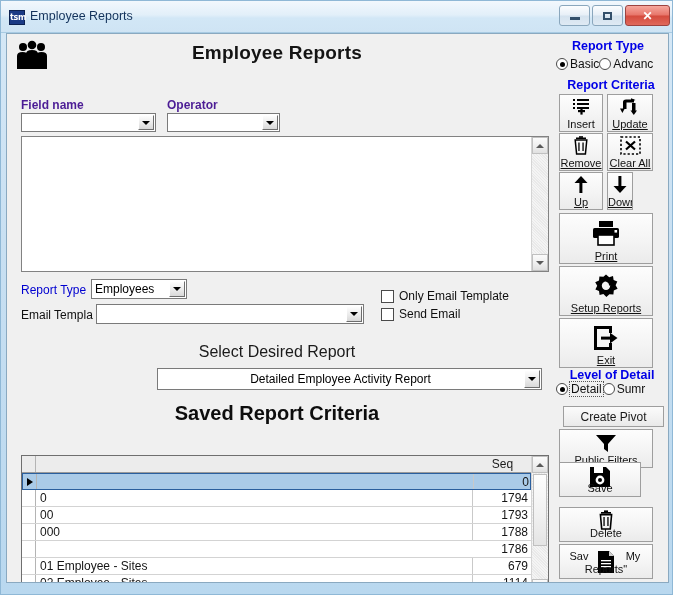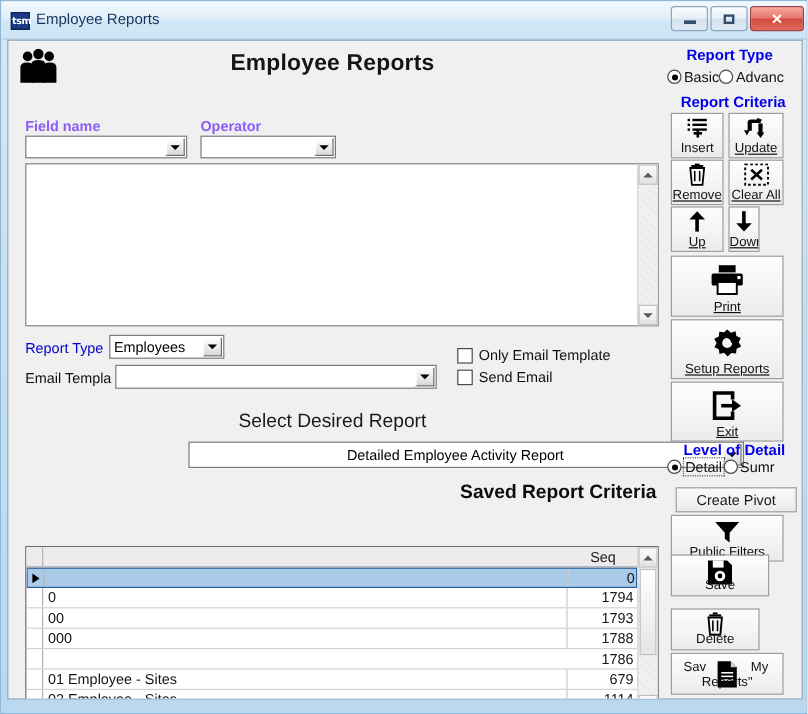--- a/index.html
+++ b/index.html
@@ -125,21 +125,21 @@
     font-size: 19px;
     font-weight: bold;
     color: #141414;
     letter-spacing: 0.2px;
   }
 
   .lbl {
     position: absolute;
     font-size: 12px;
     font-weight: bold;
-    color: #8b5cf6;
+    color: #4c1d95;
     white-space: nowrap;
   }
   .lbl-plain {
     position: absolute;
     font-size: 12px;
     color: #101010;
     white-space: nowrap;
   }
   .lbl-blue {
     position: absolute;
@@ -294,22 +294,22 @@
 
   .hdr-center {
     position: absolute;
     text-align: center;
     font-size: 16px;
     color: #1a1a1a;
     white-space: nowrap;
   }
   .hdr-bold {
     position: absolute;
-    text-align: right;
-    font-size: 16px;
+    text-align: center;
+    font-size: 20px;
     font-weight: bold;
     color: #0d0d0d;
     white-space: nowrap;
   }
 
   
   .grid {
     position: absolute;
     left: 14px; top: 421px;
     width: 528px; height: 160px;
@@ -533,21 +533,21 @@
         </div>
     </div>
 
     <div class="cbx" style="left:374px; top:256px;"></div>
     <div class="lbl-plain" style="left:392px; top:255px;">Only Email Template</div>
 
     <div class="cbx" style="left:374px; top:274px;"></div>
     <div class="lbl-plain" style="left:392px; top:273px;">Send Email</div>
 
     <div class="hdr-center" style="left:0; top:309px; width:540px;">Select Desired Report</div>
-    <div class="combo" style="left:150px; top:334px; width:463px; height:22px;">
+    <div class="combo" style="left:150px; top:334px; width:385px; height:22px;">
       <div class="val center">Detailed Employee Activity Report</div>
       <div class="arrowbox">
           <div class="caret-down"></div>
         </div>
     </div>
 
     <div class="hdr-bold" style="left:0; top:368px; width:540px;">Saved Report Criteria</div>
 
     <div class="grid">
       <div class="grid-head">
@@ -742,21 +742,21 @@
         <svg width="22" height="22" viewBox="0 0 22 22">
           <path d="M1 1 L17 1 L21 5 L21 21 L1 21 Z" fill="#000"></path>
           <rect x="5" y="1" width="9" height="6" fill="#fff"></rect>
           <circle cx="11" cy="14" r="4.4" fill="#fff"></circle>
           <circle cx="11" cy="14" r="2" fill="#000"></circle>
         </svg>
       </div>
       <div class="cap-ovl" style="bottom:2px;">Save</div>
     </div>
 
-    <div class="tbtn" style="left:552px; top:473px; width:74px; height:35px;">
+    <div class="tbtn" style="left:552px; top:473px; width:94px; height:35px;">
       <div class="ico" style="top:2px;">
         <svg width="20" height="21" viewBox="0 0 20 21">
           <rect x="5" y="2" width="10" height="1.7" fill="#000"></rect>
           <rect x="8" y="0.4" width="4" height="1.7" fill="#000"></rect>
           <path d="M4.4 4.6 L15.6 4.6 L14.3 19 L5.7 19 Z" fill="none" stroke="#000" stroke-width="1.6"></path>
           <rect x="7.4" y="7" width="1.3" height="9" fill="#000"></rect>
           <rect x="11.3" y="7" width="1.3" height="9" fill="#000"></rect>
         </svg>
       </div>
       <div class="cap-ovl" style="bottom:2px;">Delete</div>

